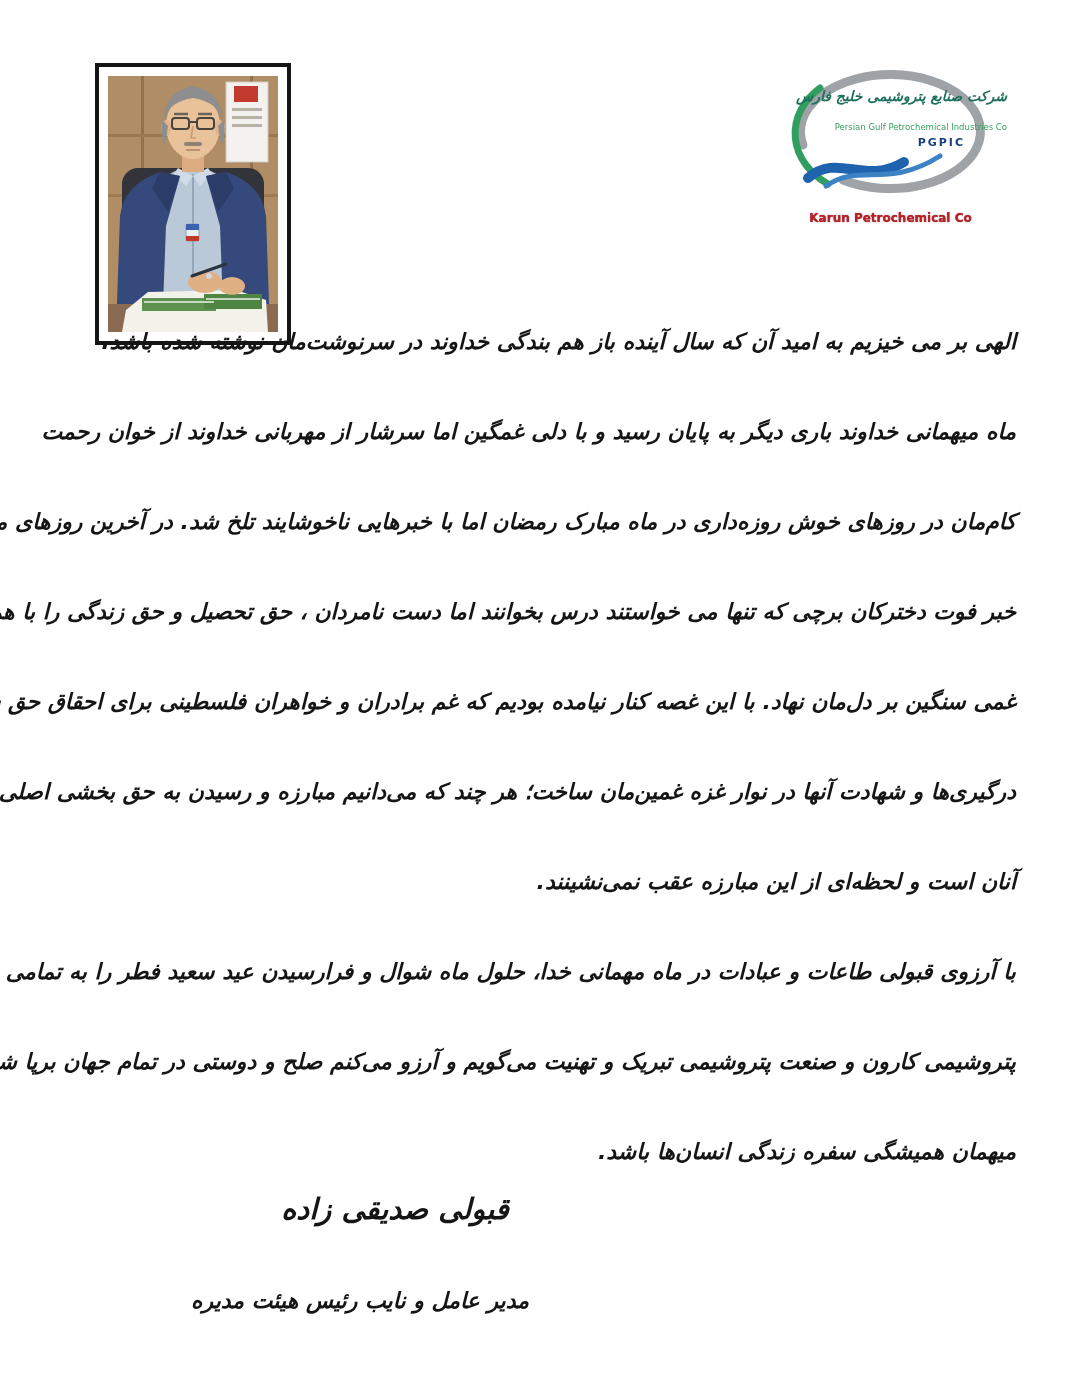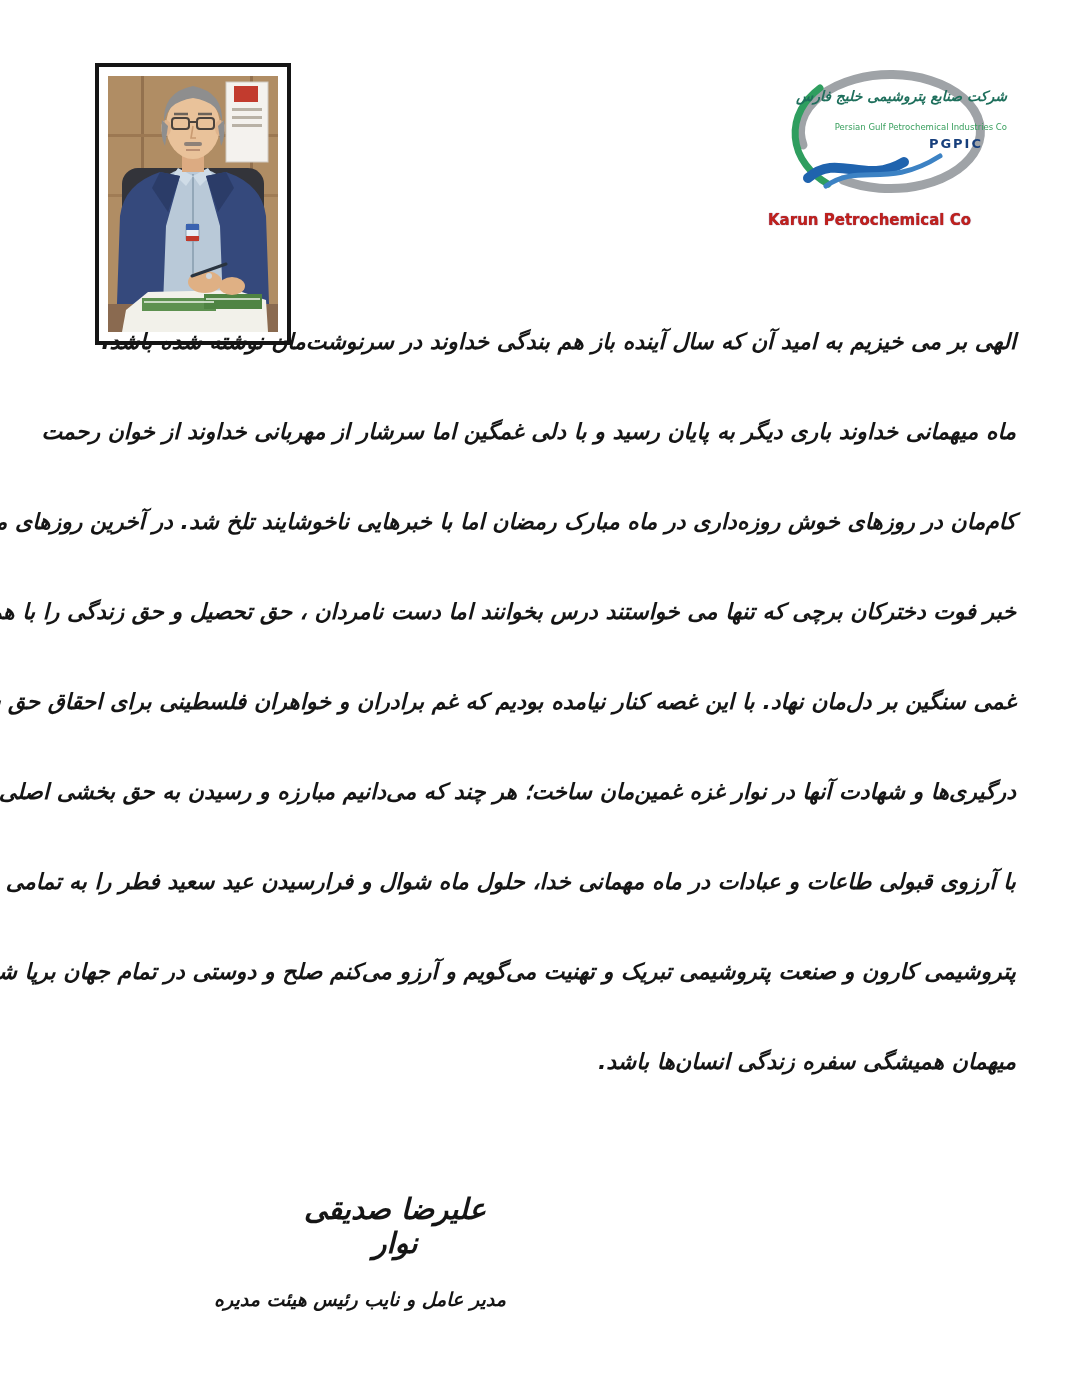--- a/index.html
+++ b/index.html
@@ -15,38 +15,38 @@
   }
   .photo-frame svg { display:block; width:100%; height:100%; }
 
   
   .logo { position:absolute; left:768px; top:58px; width:245px; height:178px; }
   .logo svg.logo-art { position:absolute; inset:0; width:100%; height:100%; }
   .logo .ltxt { position:absolute; white-space:nowrap; }
   .logo-fa1 { top:30px; left:28px; right:6px; text-align:center; font-size:14px; font-weight:700;
               font-style:italic; color:#1e6f5c; direction:rtl; }
   .logo-en1 { top:64px; left:28px; right:6px; text-align:right; font-size:8.5px; color:#3aa05f; }
-  .logo-abbr { top:78px; right:30px; font-size:13px; font-weight:700; letter-spacing:2px; color:#173f7c; }
+  .logo-abbr { top:78px; right:48px; font-size:11px; font-weight:700; letter-spacing:2px; color:#173f7c; }
   .logo-fa2 { top:116px; left:0; right:0; text-align:center; font-size:25px; font-weight:700;
               font-style:italic; color:#1d3f94; direction:rtl; }
-  .logo-en2 { top:153px; left:0; right:0; text-align:left; font-size:15px; font-weight:800;
+  .logo-en2 { top:153px; left:0; right:0; text-align:center; font-size:12px; font-weight:800;
               color:#c0211c; text-shadow:0 0 1px #5a1a55; }
 
   
   .fa { direction:rtl; unicode-bidi:plaintext; font-weight:700; font-style:italic; color:#151515; }
   .bismillah {
     position:absolute; top:194px; left:330px; width:470px; text-align:center;
     font-size:34px;
   }
   .letter-body {
     position:absolute; top:297px; left:50px; right:60px; text-align:right; font-size:22px;
   }
   .body-line { line-height:90px; white-space:nowrap; }
   .sig-name  { position:absolute; top:1192px; left:280px; width:230px; text-align:center; font-size:29px; }
-  .sig-title { position:absolute; top:1288px; left:190px; width:340px; text-align:center; font-size:19px; }
+  .sig-title { position:absolute; top:1288px; left:190px; width:340px; text-align:center; font-size:22px; }
 </style>
 </head>
 <body>
 
 <div class="page">
 
   <div class="photo-frame">
     <svg viewBox="0 0 170 256" preserveAspectRatio="none">
 
       <rect width="170" height="256" fill="#b08d64"></rect>
@@ -127,21 +127,22 @@
   </div>
 
 
   <div class="letter-body fa">
     <div class="body-line">الهی بر می خیزیم به امید آن که سال آینده باز هم بندگی خداوند در سرنوشت‌مان نوشته شده باشد.</div>
     <div class="body-line">ماه میهمانی خداوند باری دیگر به پایان رسید و با دلی غمگین اما سرشار از مهربانی خداوند از خوان رحمت</div>
     <div class="body-line">کام‌مان در روزهای خوش روزه‌داری در ماه مبارک رمضان اما با خبرهایی ناخوشایند تلخ شد. در آخرین روزهای ماه میهمانی خداوند اول</div>
     <div class="body-line">خبر فوت دخترکان برچی که تنها می خواستند درس بخوانند اما دست نامردان ، حق تحصیل و حق زندگی را با هم از آن ها سلب کرد ،</div>
     <div class="body-line">غمی سنگین بر دل‌مان نهاد. با این غصه کنار نیامده بودیم که غم برادران و خواهران فلسطینی برای احقاق حق سالیان‌شان و خبر</div>
     <div class="body-line">درگیری‌ها و شهادت آنها در نوار غزه غمین‌مان ساخت؛ هر چند که می‌دانیم مبارزه و رسیدن به حق بخشی اصلی و تفکیک‌ناپذیر از زندگی</div>
+    <div class="body-line">آنان است و لحظه‌ای از این مبارزه عقب نمی‌نشینند.</div>
     <div class="body-line">با آرزوی قبولی طاعات و عبادات در ماه مهمانی خدا، حلول ماه شوال و فرارسیدن عید سعید فطر را به تمامی همکارانم در شرکت</div>
     <div class="body-line">پتروشیمی کارون و صنعت پتروشیمی تبریک و تهنیت می‌گویم و آرزو می‌کنم صلح و دوستی در تمام جهان برپا شده و شادی و آرامش</div>
     <div class="body-line">میهمان همیشگی سفره زندگی انسان‌ها باشد.</div>
   </div>
 
-  <div class="sig-name fa">علیرضا صدیقی نوار</div>
+  <div class="sig-name fa">قبولی صدیقی زاده</div>
   <div class="sig-title fa">مدیر عامل و نایب رئیس هیئت مدیره</div>
 
 </div>
 
 </body></html>

